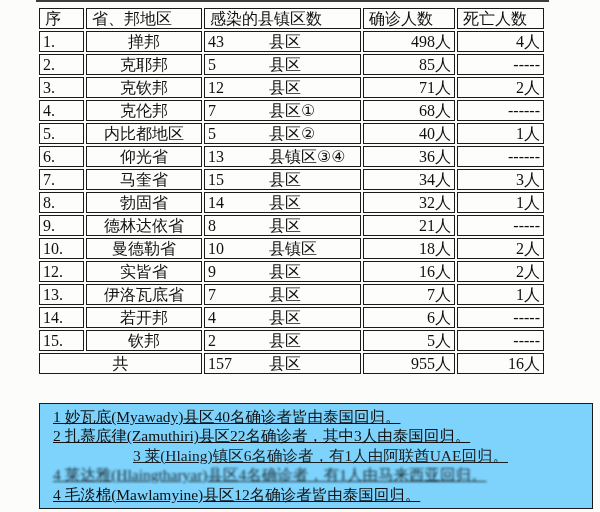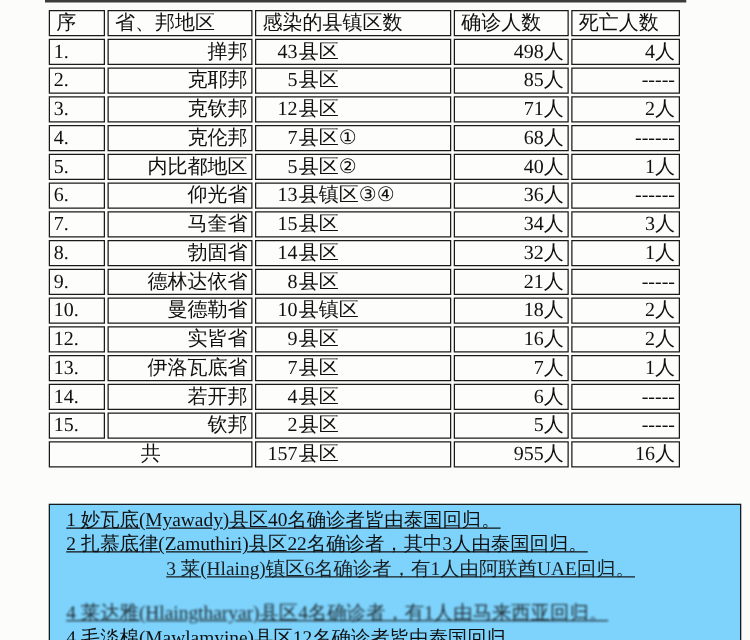--- a/index.html
+++ b/index.html
@@ -23,41 +23,41 @@
     padding: 0 3px;
     font-size: 16px;
     font-weight: normal;
     line-height: 17px;
     white-space: nowrap;
     overflow: hidden;
     background: #fdfdfc;
   }
   table.main th { text-align: left; padding-left: 5px; }
   td.no { text-align: left; padding-left: 7px; font-size: 15px; }
-  td.region { text-align: right; padding-left: 5px; margin-top: 24px; }
+  td.region { text-align: center; padding-left: 5px; margin-top: 24px; }
   td.areas { text-align: left; padding-left: 2px; }
-  td.areas .n { display: inline-block; width: 30px; text-align: right; }
-  td.areas .u { padding-left: 1px; }
+  td.areas .n { display: inline-block; width: 30px; }
+  td.areas .u { padding-left: 1px; margin-left: 30px; }
   td.center { text-align: right; }
   td.total-label { text-align: center; }
 
   .notes {
     position: absolute; left: 39px; top: 403px; width: 554px;
     border: 1.8px solid #1a1a1a;
     background: #7dd3fc;
     padding: 3px 4px 4px 13px;
     font-size: 15.5px;
     line-height: 19.4px;
     white-space: nowrap;
     overflow: hidden;
     text-decoration: underline;
   }
   .note-line { white-space: nowrap; }
   .smudge-a { filter: blur(0.35px); opacity: .92; text-align: center; }
-  .smudge-b { filter: blur(0.8px); opacity: .85; margin-top: 16px; }
+  .smudge-b { filter: blur(0.8px); opacity: .85; }
 </style>
 </head>
 <body>
 
 <div class="sheet">
   <div class="topline"></div>
 
   <table class="main">
     <colgroup>
       <col style="width:45px">

